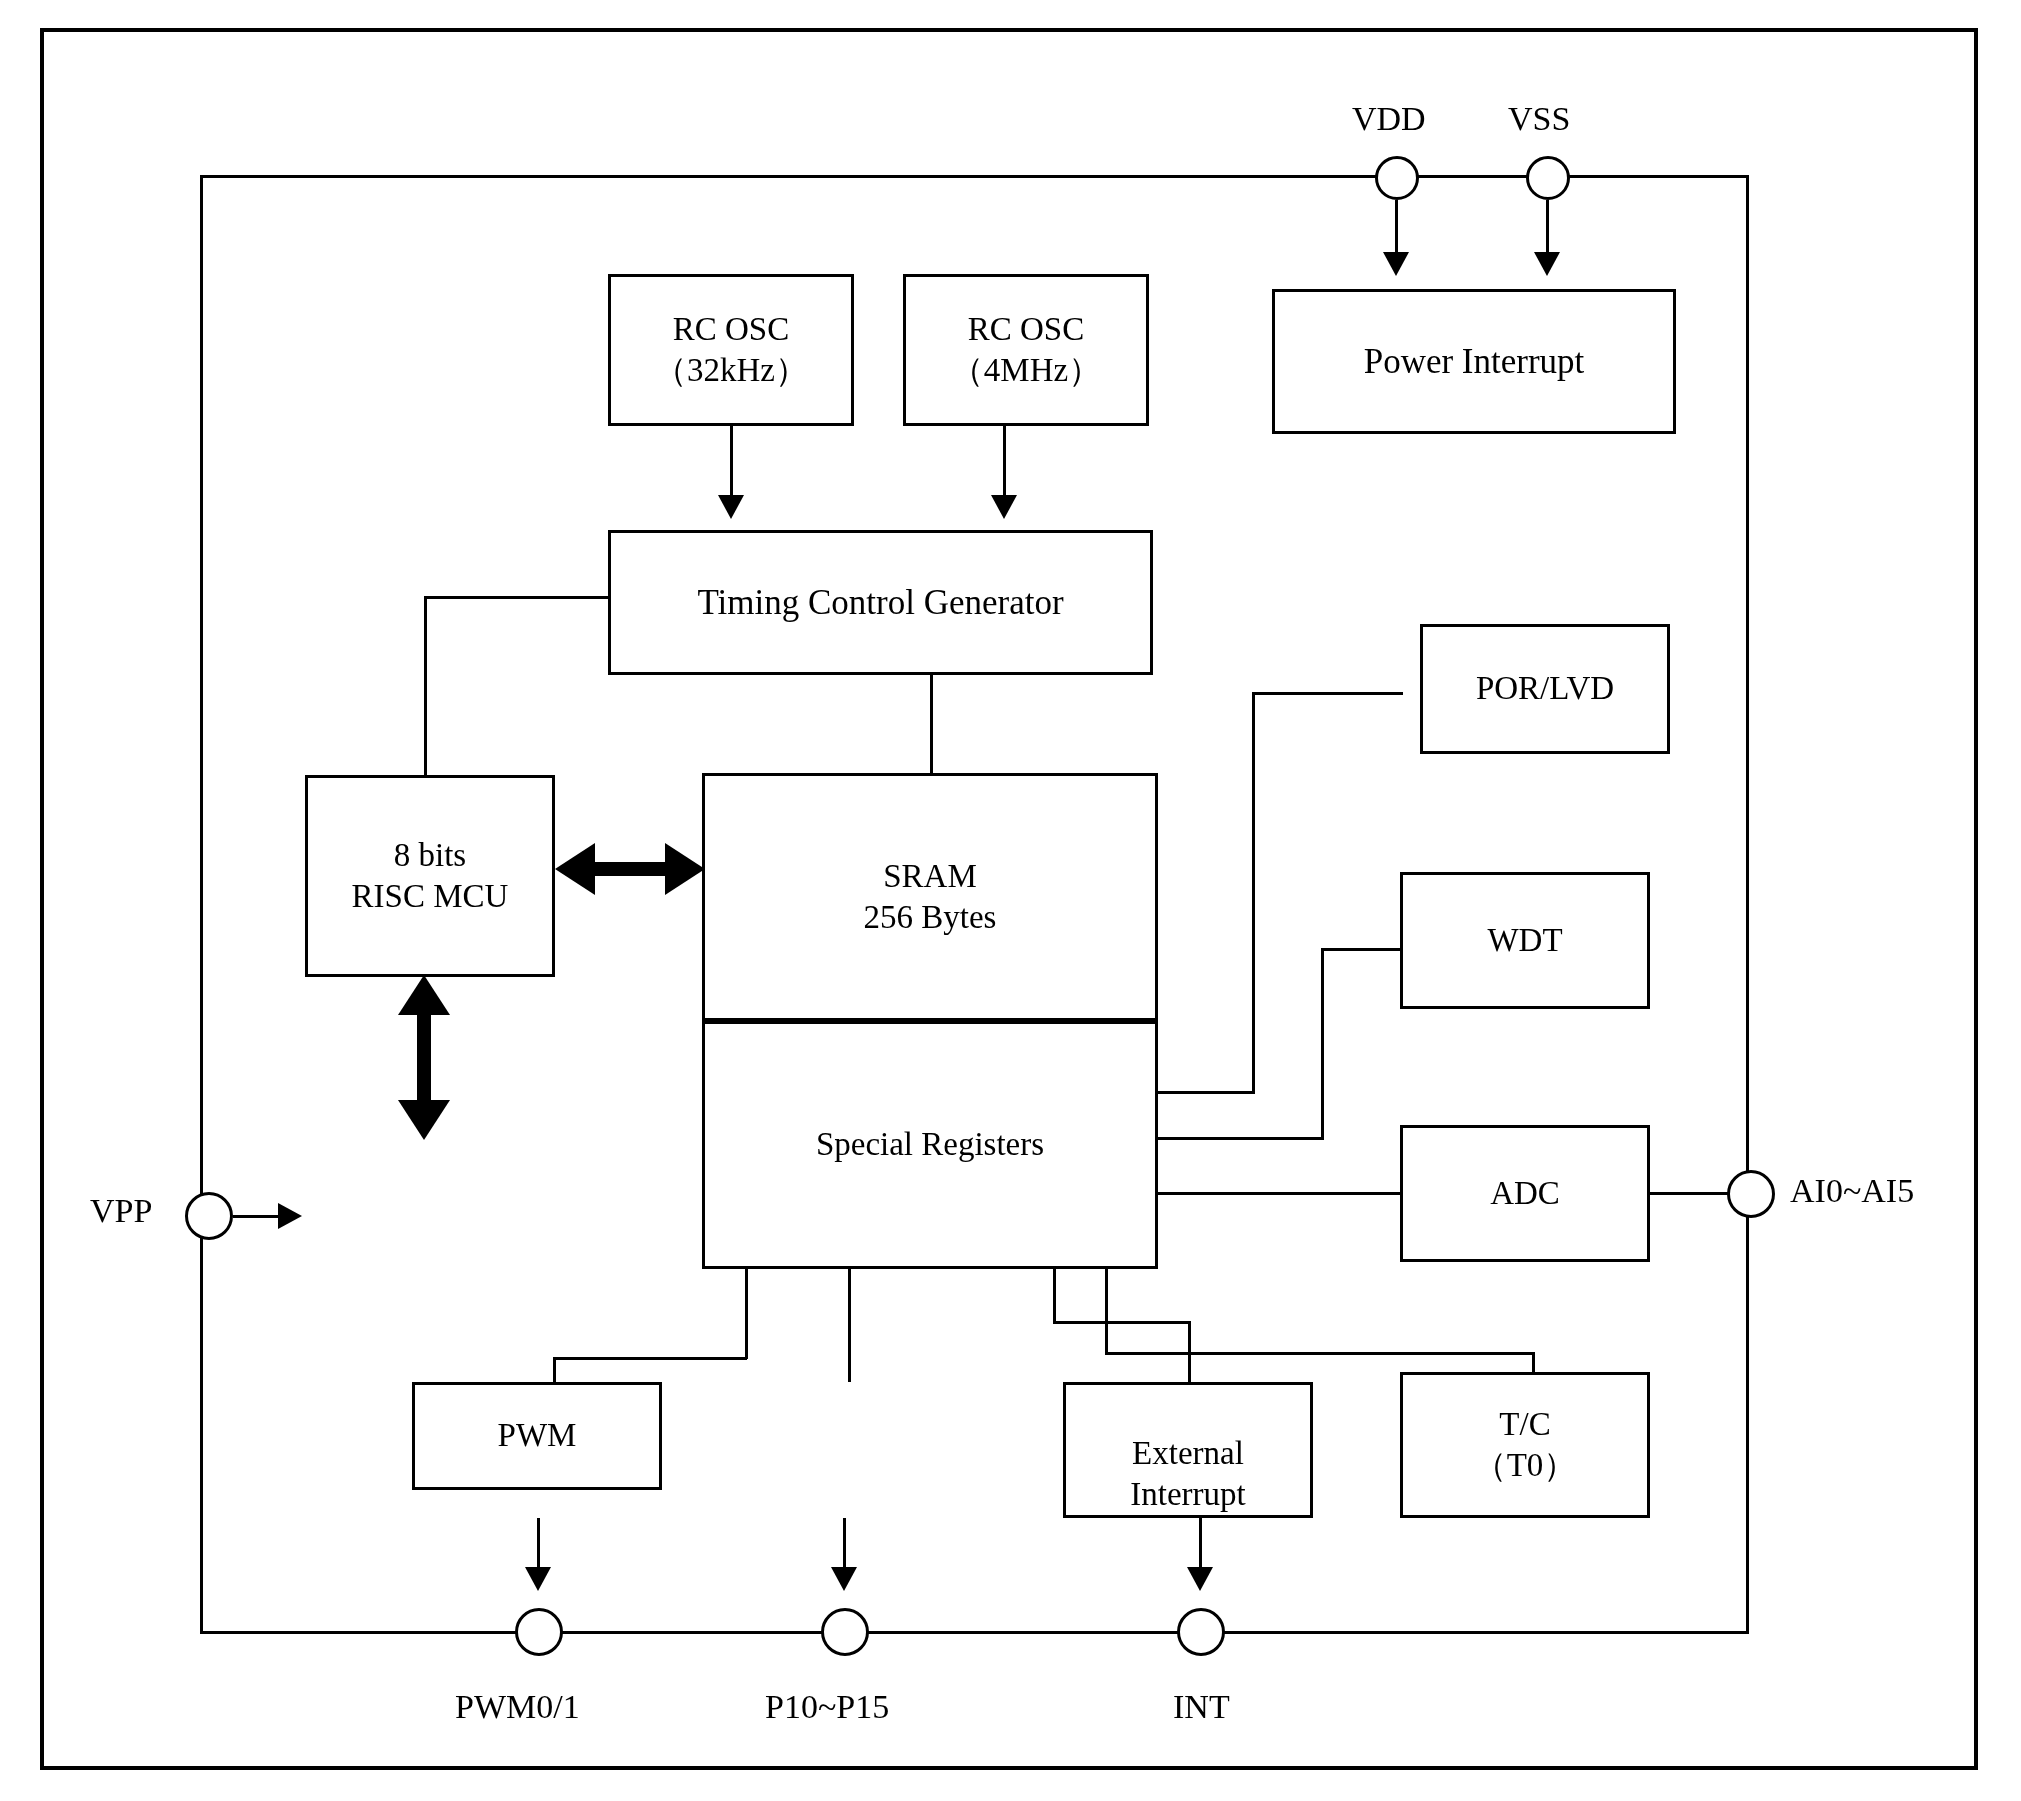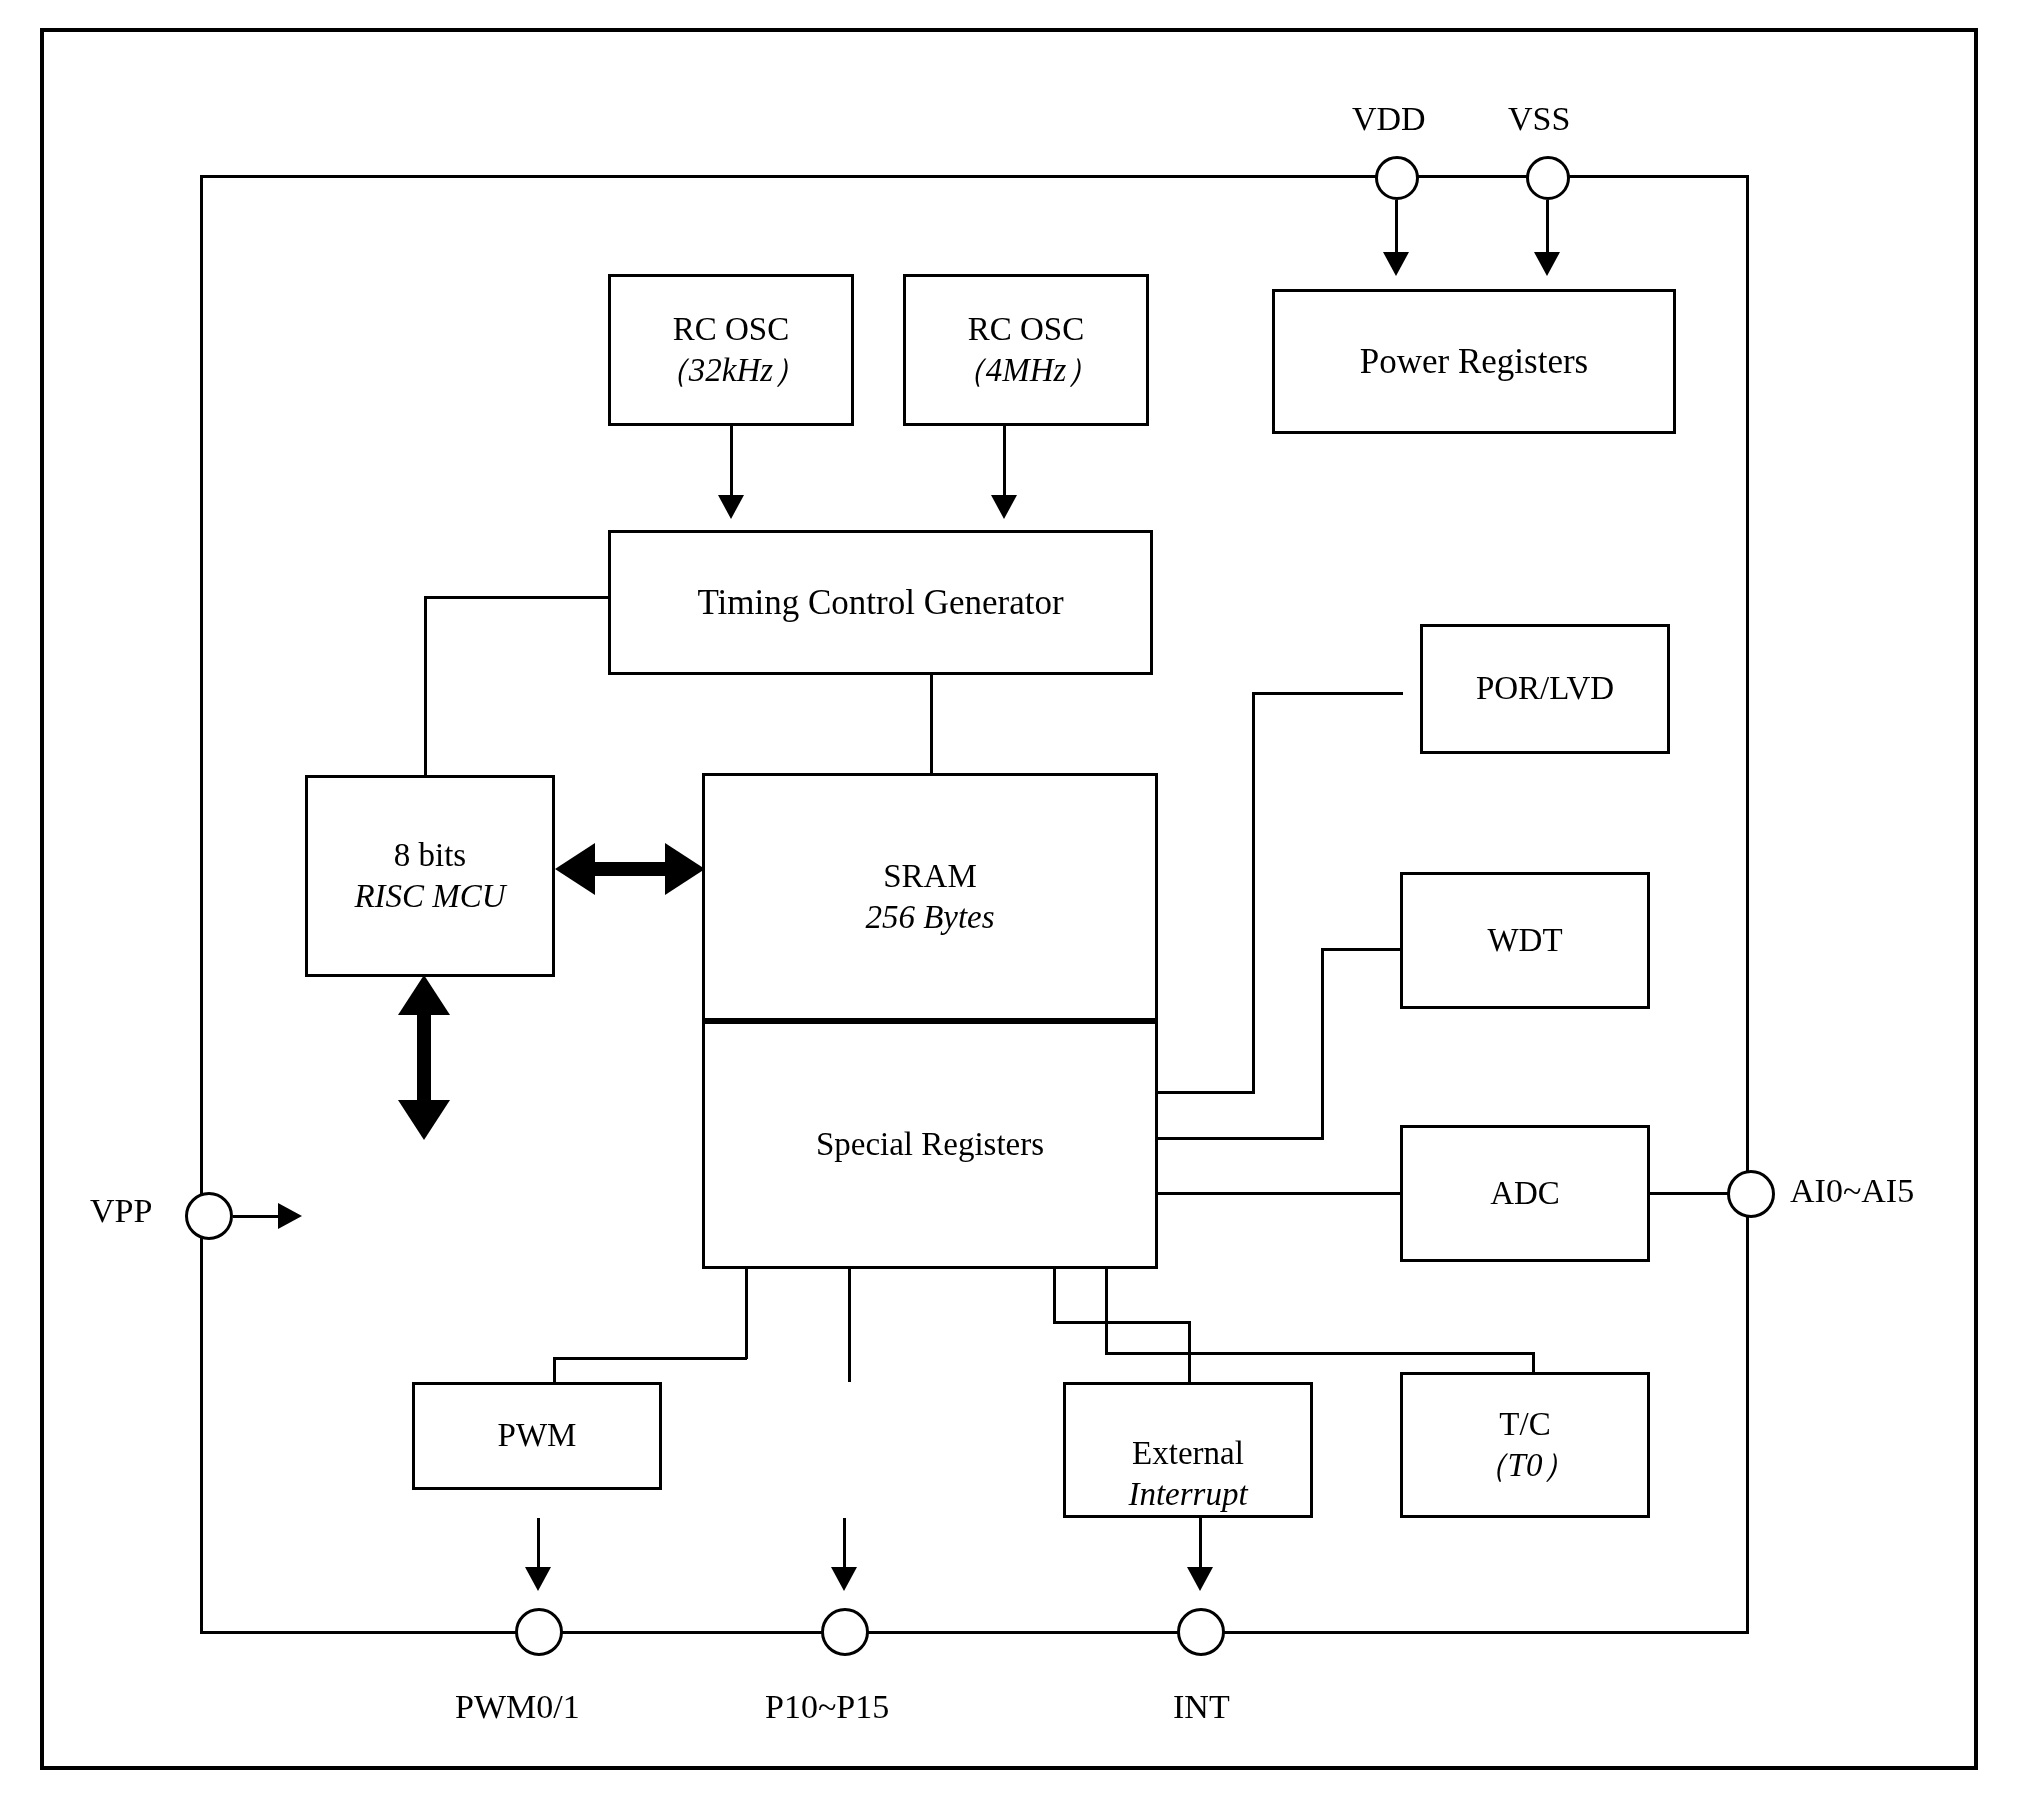--- a/index.html
+++ b/index.html
@@ -32,21 +32,21 @@
     display: flex;
     flex-direction: column;
     align-items: center;
     justify-content: center;
     text-align: center;
     line-height: 1.25;
     font-size: 33px;
     color: #000000;
     z-index: 5;
   }
-  .block .l2 { display: block; font-style: italic; }
+  .block .l2 { display: block; }
   .wire {
     position: absolute;
     background: #000000;
     z-index: 2;
   }
   .wire-h { height: 3px; }
   .wire-v { width: 3px; }
   .pin {
     position: absolute;
     border: 3px solid #000000;
@@ -161,21 +161,21 @@
     <span>RC OSC</span>
     <span class="l2">（4MHz）</span>
   </div>
 
   <div class="wire wire-v" style="left:730px; top:426px; height:75px;"></div>
   <div class="arrow-down" style="left:718px; top:495px;"></div>
   <div class="wire wire-v" style="left:1003px; top:426px; height:75px;"></div>
   <div class="arrow-down" style="left:991px; top:495px;"></div>
 
   <div class="block" style="left:1272px; top:289px; width:404px; height:145px;">
-    <span style="font-size:35px;">Power Registers</span>
+    <span style="font-size:35px;">Power Interrupt</span>
   </div>
 
   <div class="block" style="left:608px; top:523px; width:545px; height:145px;margin-top:7px;">
     <span style="font-size:35px;">Timing Control Generator</span>
   </div>
 
   <div class="wire wire-h" style="left:424px; top:596px; width:186px;"></div>
   <div class="wire wire-v" style="left:424px; top:596px; height:181px;"></div>
 
   <div class="wire wire-v" style="left:930px; top:668px; height:105px;"></div>

